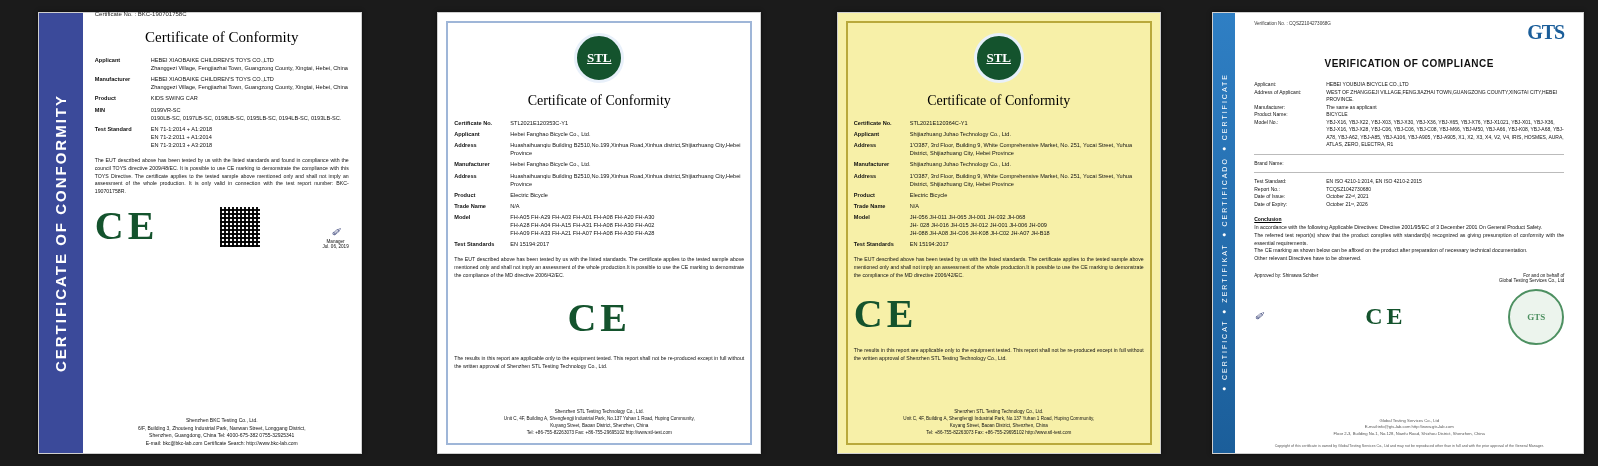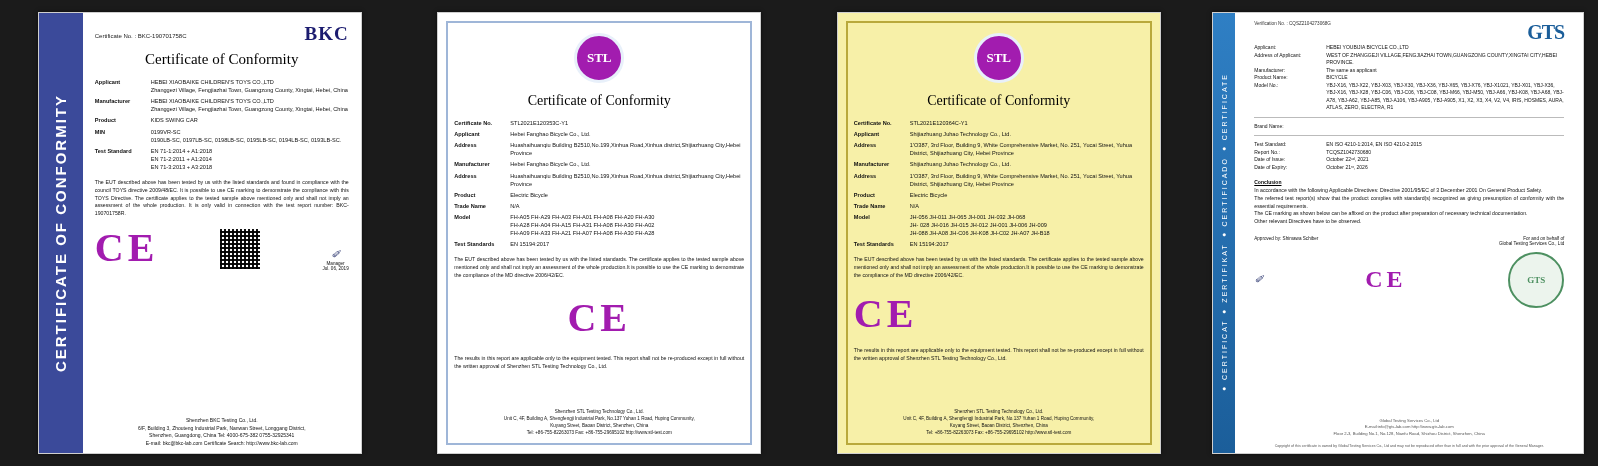--- a/index.html
+++ b/index.html
@@ -13,36 +13,36 @@
   .c1 .spine{width:44px;background:#3b4a9a;color:#fff;display:flex;align-items:center;justify-content:center;}
   .c1 .spine span{writing-mode:vertical-rl;transform:rotate(180deg);letter-spacing:2px;font-size:15px;font-weight:bold;}
   .c1 .body{flex:1;padding:10px 12px 8px 12px;position:relative;}
   .logo-bkc{text-align:right;font-size:19px;font-weight:bold;letter-spacing:1px;color:#1b1b6f;font-family:"Liberation Serif",serif;}
   .c1 .certno{font-size:6px;color:#222;margin-top:-12px;}
   .c1 h1{font-family:"Liberation Serif",serif;font-size:15px;text-align:center;margin:12px 0 10px 0;font-weight:normal;}
   .row{display:flex;font-size:5.6px;line-height:1.45;margin-bottom:3px;color:#111;}
   .row .k{width:56px;flex:0 0 56px;font-weight:bold;}
   .row .v{flex:1;}
   .para{font-size:5.2px;line-height:1.5;color:#111;margin-top:8px;text-align:justify;}
-  .ce{font-family:"Liberation Serif",serif;font-size:40px;letter-spacing:4px;font-weight:bold;color:#a21caf;}
+  .ce{font-family:"Liberation Serif",serif;font-size:40px;letter-spacing:4px;font-weight:bold;color:#14532d;}
   .c1 .bottomblk{position:absolute;left:12px;right:12px;bottom:6px;text-align:center;font-size:5px;line-height:1.5;color:#111;}
   .c1 .sigrow{display:flex;align-items:flex-end;justify-content:space-between;margin-top:6px;}
   .qr{width:40px;height:40px;background:
      repeating-linear-gradient(90deg,#111 0 2px,#fff 2px 4px),
      repeating-linear-gradient(0deg,#111 0 2px,transparent 2px 4px);
      background-blend-mode:multiply;border:2px solid #fff;}
   .stamp{width:56px;height:56px;border-radius:50%;border:1.5px solid #9aa7c9;opacity:.6;display:flex;align-items:center;justify-content:center;font-size:4px;color:#4a5e9b;text-align:center;}
   .sigtxt{font-size:4.6px;color:#111;text-align:center;}
   .script{font-family:"Liberation Serif",serif;font-style:italic;font-size:11px;color:#25306b;}
 
   
   .c2{width:322px;height:440px;border:1px solid #cfcfcf;padding:0;}
   .c2 .inner{position:absolute;inset:8px;border:2px double #9fb6d8;}
   .c2 .content{position:absolute;inset:16px;}
-  .stl-badge{width:44px;height:44px;border-radius:50%;background:#a21caf;color:#fff;display:flex;align-items:center;justify-content:center;font-weight:bold;font-size:13px;font-family:"Liberation Serif",serif;margin:4px auto 0 auto;border:3px solid #e8f0fa;}
+  .stl-badge{width:44px;height:44px;border-radius:50%;background:#14532d;color:#fff;display:flex;align-items:center;justify-content:center;font-weight:bold;font-size:13px;font-family:"Liberation Serif",serif;margin:4px auto 0 auto;border:3px solid #e8f0fa;text-decoration:underline;}
   .c2 h1,.c3 h1{font-family:"Liberation Serif",serif;font-size:14px;text-align:center;margin:10px 0 10px 0;font-weight:normal;}
   .c2 .foot,.c3 .foot{position:absolute;left:0;right:0;bottom:0;text-align:center;font-size:4.6px;line-height:1.5;color:#111;}
 
   
   .c3{width:322px;height:440px;background:#f7f0a8;border:1px solid #cfcfcf;}
   .c3 .inner{position:absolute;inset:8px;border:2px double #b9a93c;}
   .c3 .content{position:absolute;inset:16px;}
 
   
   .c4{width:370px;height:440px;display:flex;border:1px solid #cfcfcf;}
@@ -61,21 +61,20 @@
 <body>
 
 <div class="strip">
 
   <div class="cert-wrap">
     <div class="cert c1">
       <div class="spine">
         <span>CERTIFICATE OF CONFORMITY</span>
       </div>
       <div class="body">
-        <div class="logo-bkc"><span>BKC</span></div>
         <div class="certno">
           <span>Certificate No. :</span> <span>BKC-190701758C</span>
         </div>
         <h1>Certificate of Conformity</h1>
 
         <div class="row">
             <div class="k">Applicant</div>
             <div class="v" style="white-space:pre-line">HEBEI XIAOBAIKE CHILDREN’S TOYS CO.,LTD
 Zhanggezi Village, Fengjiazhai Town, Guangzong County, Xingtai, Hebei, China</div>
           </div>
@@ -255,20 +254,21 @@
       </div>
       <div class="body">
         <div style="display:flex;justify-content:space-between;align-items:flex-start">
           <div style="font-size:4.6px;color:#333">
             <span>Verification No. :</span>
             <span>CQSZ2104273068G</span>
           </div>
           <div class="gts">GTS</div>
         </div>
 
+        <h1>VERIFICATION OF COMPLIANCE</h1>
 
         <div class="r4">
             <div class="k">Applicant:</div>
             <div>HEBEI YOUBIJIA BICYCLE CO.,LTD</div>
           </div>
         <div class="r4">
             <div class="k">Address of Applicant:</div>
             <div>WEST OF ZHANGGEJI VILLAGE,FENGJIAZHAI TOWN,GUANGZONG COUNTY,XINGTAI CITY,HEBEI PROVINCE.</div>
           </div>
         <div class="r4">

